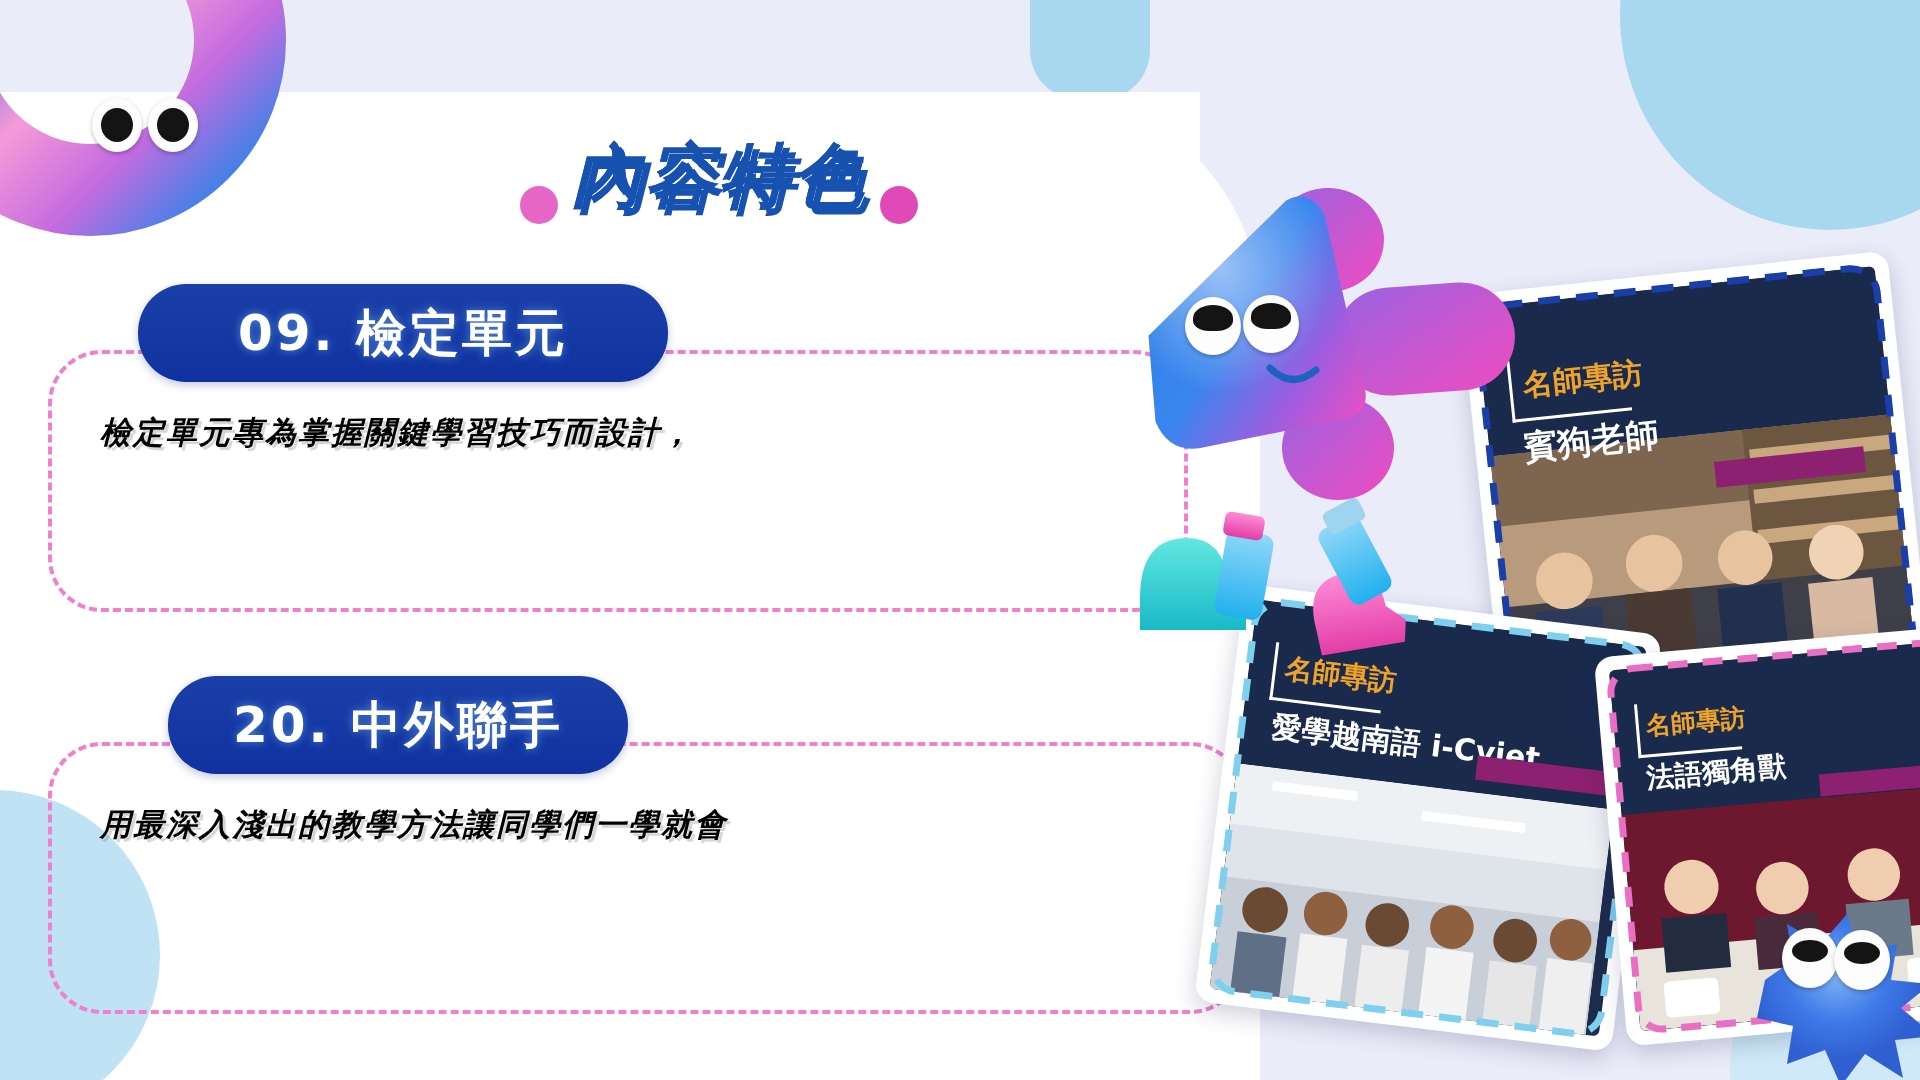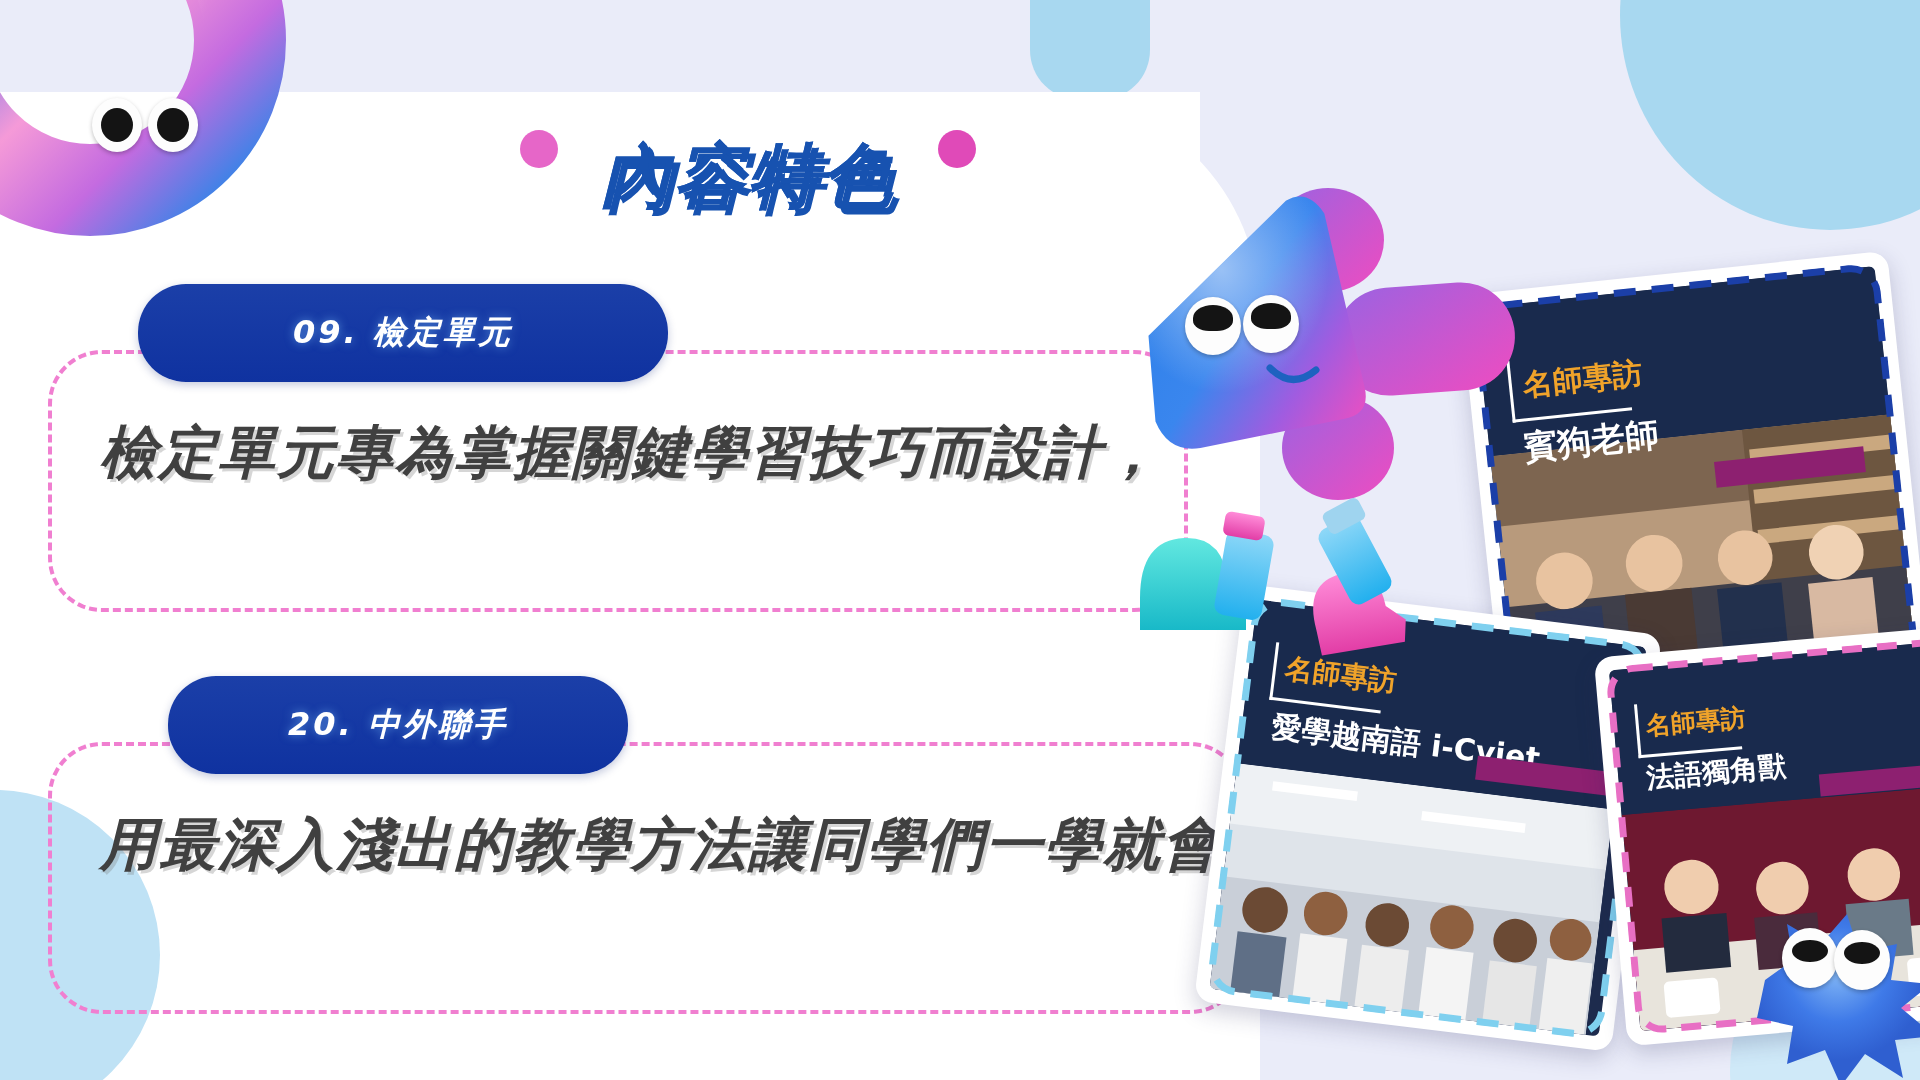--- a/index.html
+++ b/index.html
@@ -51,21 +51,21 @@
   .blob-br {
     right: -110px; bottom: -140px;
     width: 300px; height: 300px;
     background: #cfe9f8;
   }
 
   
   .title-row {
     position: absolute;
     left: 520px; top: 130px;
-    display: flex; align-items: flex-start; gap: 42px;
+    display: flex; align-items: flex-end; gap: 13px;
     z-index: 20;
   }
   .title-dot {
     width: 38px; height: 38px; border-radius: 50%;
     background: #e666c8;
     flex: none;
   }
   .title-dot.right { background: #e04ab8; }
   .page-title {
     font-size: 70px;
@@ -96,38 +96,37 @@
   .pill {
     position: absolute;
     background: linear-gradient(180deg, #1b3fa8 0%, #0f32a0 100%);
     border-radius: 48px;
     display: flex; align-items: center; justify-content: center;
     padding: 0 48px;
     z-index: 18;
     box-shadow: 0 3px 8px rgba(20,40,120,.25);
   }
   .pill-text {
-    font-size: 32px;
+    font-size: 50px;
     font-weight: 900;
-    font-style: italic;
     color: #ffffff;
     letter-spacing: 3px;
     white-space: nowrap;
     text-shadow: 0 0 10px rgba(130,200,255,.55);
     font-family: "DejaVu Sans", sans-serif;
   }
   .feature-body {
     position: absolute;
     z-index: 17;
   }
   .feature-line {
-    font-size: 57px;
+    font-size: 31px;
     font-weight: 900;
     font-style: italic;
-    color: #404040;
+    color: #000000;
     letter-spacing: 2px;
     line-height: 1.48;
     white-space: nowrap;
     text-shadow: 3px 3px 0 rgba(120,120,120,.30);
     font-family: "DejaVu Sans", sans-serif;
   }
 
   
   .card {
     position: absolute;

